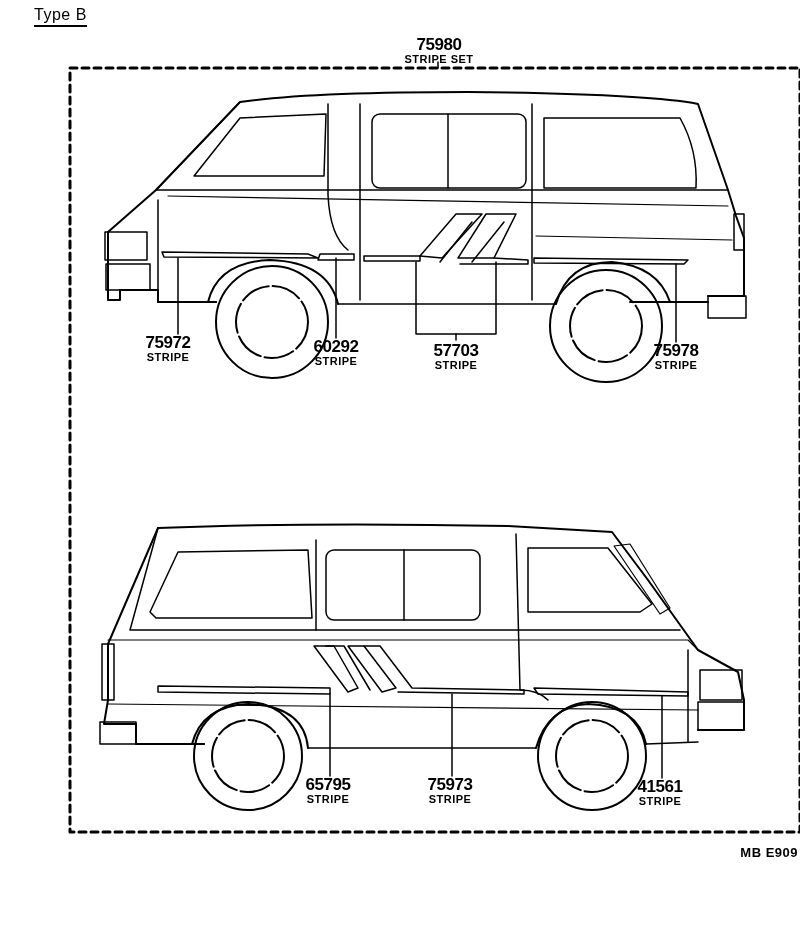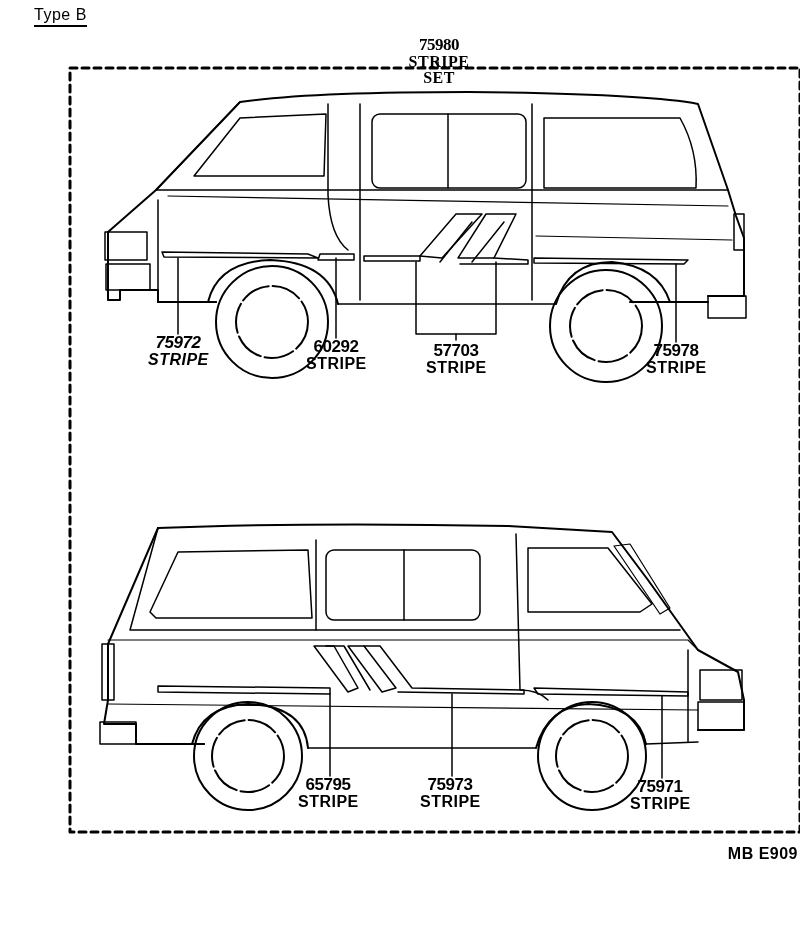--- a/index.html
+++ b/index.html
@@ -1,22 +1,22 @@
 <!DOCTYPE html>
 <html><head>
 <meta charset="utf-8">
 <style>
   html,body{margin:0;padding:0;background:#ffffff;}
   body{width:800px;height:946px;position:relative;overflow:hidden;font-family:"Liberation Sans",sans-serif;color:#000;}
   .canvas{position:absolute;left:0;top:0;width:800px;height:946px;margin-left:8px;}
   .title{position:absolute;left:26px;top:6px;font-size:16px;letter-spacing:0.5px;border-bottom:2px solid #000;line-height:18px;padding-bottom:1px;}
   .label{position:absolute;text-align:center;line-height:1;}
   .num{font-size:17px;font-weight:bold;letter-spacing:-0.5px;display:block;}
-  .desc{font-size:16px;font-weight:bold;letter-spacing:0.5px;display:block;margin-top:1px;text-align:center;}
-  .code{position:absolute;right:10px;top:845px;font-size:16px;font-weight:bold;letter-spacing:0.5px;}
+  .desc{font-size:11px;font-weight:bold;letter-spacing:0.5px;display:block;margin-top:1px;text-align:center;}
+  .code{position:absolute;right:10px;top:845px;font-size:13px;font-weight:bold;letter-spacing:0.5px;}
   svg{position:absolute;left:0;top:0;}
 </style>
 </head>
 <body>
 
 <div class="canvas">
 
   <div class="title">Type B</div>
 
   <svg width="800" height="946" viewBox="0 0 800 946" fill="none" stroke="#000" stroke-width="2" stroke-linejoin="round" stroke-linecap="round">
@@ -122,26 +122,26 @@
       <path d="M356 646 L372 646 L404 688 L516 690 L516 694 L390 692"></path>
       <path d="M526 688 L680 692 L680 696 L530 694 Z"></path>
     </g>
     <g stroke-width="1.5">
       <line x1="322" y1="694" x2="322" y2="776"></line>
       <line x1="444" y1="694" x2="444" y2="776"></line>
       <line x1="654" y1="696" x2="654" y2="778"></line>
     </g>
   </svg>
 
-  <div class="label" style="left:396px;top:36px;width:70px;font-family:Liberation Serif, serif;">
+  <div class="label" style="left:396px;top:36px;width:70px;">
     <span class="num">75980</span>
     <span class="desc">STRIPE SET</span>
   </div>
 
-  <div class="label" style="left:140px;top:334px;width:60px;font-style:italic;">
+  <div class="label" style="left:130px;top:334px;width:60px;">
     <span class="num">75972</span>
     <span class="desc">STRIPE</span>
   </div>
   <div class="label" style="left:298px;top:338px;width:60px;">
     <span class="num">60292</span>
     <span class="desc">STRIPE</span>
   </div>
   <div class="label" style="left:418px;top:342px;width:60px;">
     <span class="num">57703</span>
     <span class="desc">STRIPE</span>
@@ -153,18 +153,18 @@
 
   <div class="label" style="left:290px;top:776px;width:60px;">
     <span class="num">65795</span>
     <span class="desc">STRIPE</span>
   </div>
   <div class="label" style="left:412px;top:776px;width:60px;">
     <span class="num">75973</span>
     <span class="desc">STRIPE</span>
   </div>
   <div class="label" style="left:622px;top:778px;width:60px;">
-    <span class="num">75971</span>
+    <span class="num">41561</span>
     <span class="desc">STRIPE</span>
   </div>
 
   <div class="code">MB  E909</div>
 </div>
 
 </body></html>

